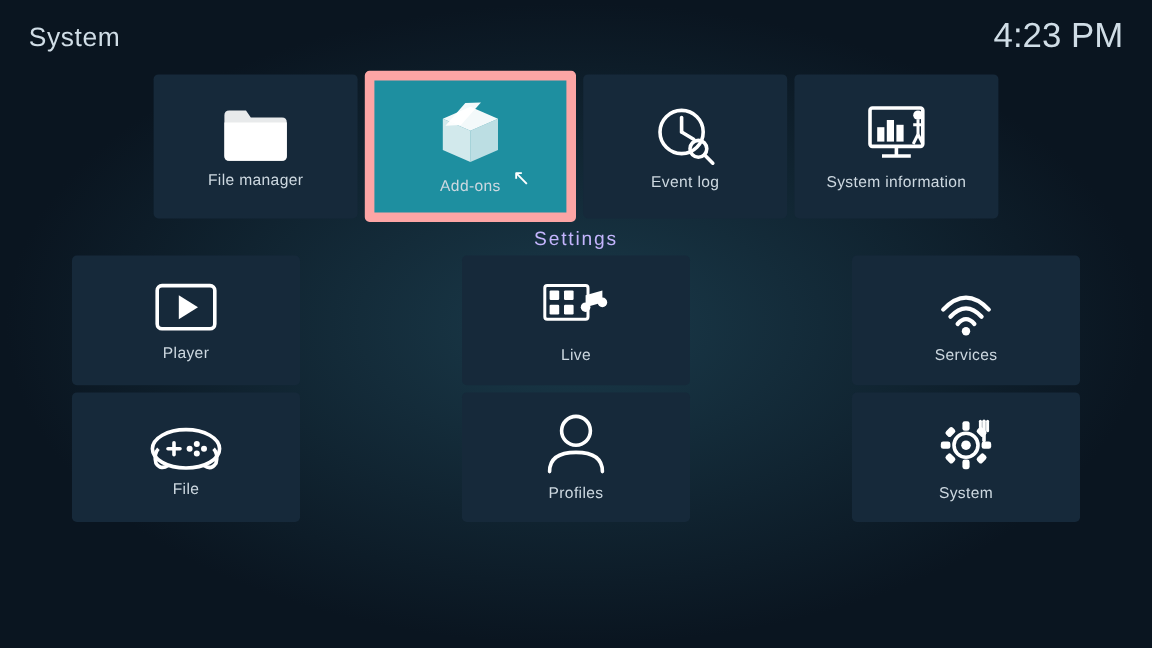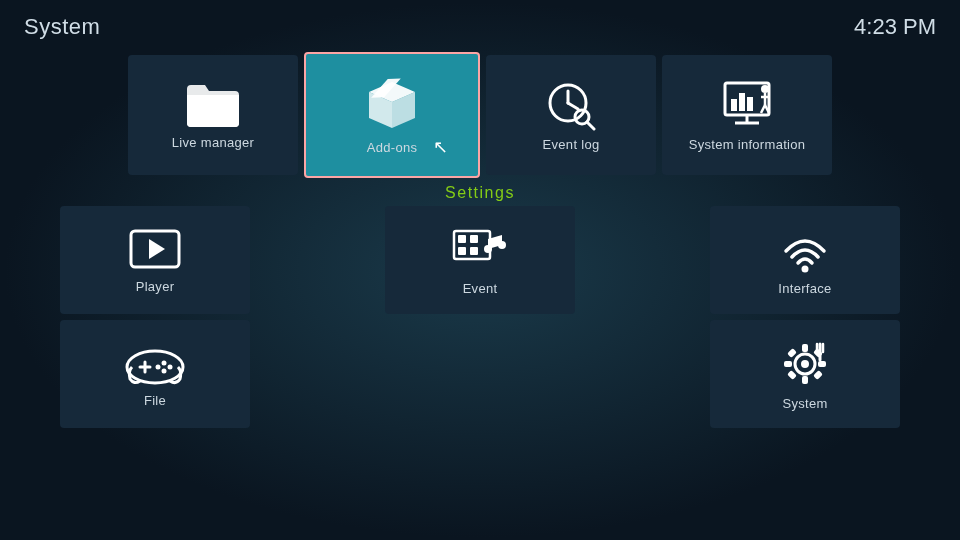--- a/index.html
+++ b/index.html
@@ -39,21 +39,21 @@
     }
 
     .header-title {
       font-size: 22px;
       font-weight: 300;
       letter-spacing: 0.5px;
       color: #d0dde6;
     }
 
     .header-time {
-      font-size: 22px;
+      font-size: 29px;
       font-weight: 300;
       color: #d0dde6;
     }
 
     
     .top-row {
       display: flex;
       justify-content: center;
       align-items: center;
       gap: 6px;
@@ -90,31 +90,31 @@
 
     
     .top-row .tile {
       width: 170px;
       height: 120px;
     }
 
     
     .tile-addons {
       background: #1e8fa0 !important;
-      border: 2px solid #fca5a5;
+      border: 8px solid #fca5a5;
       width: 176px !important;
       height: 126px !important;
     }
 
     
     .settings-label {
       text-align: center;
       font-size: 16px;
       font-weight: 300;
-      color: #84cc16;
+      color: #c4b5fd;
       letter-spacing: 1.5px;
       margin: 6px 0 4px;
     }
 
     
     .grid-row {
       display: flex;
       justify-content: space-between;
       gap: 6px;
       padding: 0 60px;
@@ -152,21 +152,21 @@
 
   <div class="top-row">
 
     <div class="tile">
       <div class="tile-icon">
         <svg width="60" height="48" viewBox="0 0 60 48">
           <path d="M4 8 Q4 4 8 4 L22 4 L26 10 L52 10 Q56 10 56 14 L56 42 Q56 46 52 46 L8 46 Q4 46 4 42 Z" fill="#fff" opacity="0.9"></path>
           <path d="M4 14 L56 14 L56 42 Q56 46 52 46 L8 46 Q4 46 4 42 Z" fill="#fff"></path>
         </svg>
       </div>
-      <span class="tile-label">Live manager</span>
+      <span class="tile-label">File manager</span>
     </div>
 
     <div class="tile tile-addons">
       <div class="tile-icon">
         <svg width="62" height="58" viewBox="0 0 62 58">
 
           <polygon points="31,6 8,16 31,26 54,16" fill="#fff" opacity="0.95"></polygon>
           <polygon points="8,16 8,42 31,52 31,26" fill="#fff" opacity="0.8"></polygon>
           <polygon points="54,16 54,42 31,52 31,26" fill="#fff" opacity="0.7"></polygon>
 
@@ -237,35 +237,35 @@
           <rect x="8" y="10" width="8" height="8" rx="1" fill="#fff"></rect>
           <rect x="20" y="10" width="8" height="8" rx="1" fill="#fff"></rect>
           <rect x="8" y="22" width="8" height="8" rx="1" fill="#fff"></rect>
           <rect x="20" y="22" width="8" height="8" rx="1" fill="#fff"></rect>
 
           <path d="M38 14 L52 10 L52 20 L38 24 Z" fill="#fff"></path>
           <circle cx="38" cy="24" r="4" fill="#fff"></circle>
           <circle cx="52" cy="20" r="4" fill="#fff"></circle>
         </svg>
       </div>
-      <span class="tile-label">Event</span>
+      <span class="tile-label">Live</span>
     </div>
 
 
     <div class="tile">
       <div class="tile-icon">
         <svg width="58" height="50" viewBox="0 0 58 50">
 
           <path d="M10 26 Q29 6 48 26" fill="none" stroke="#fff" stroke-width="3.5" stroke-linecap="round"></path>
           <path d="M16 32 Q29 18 42 32" fill="none" stroke="#fff" stroke-width="3.5" stroke-linecap="round"></path>
           <path d="M22 38 Q29 30 36 38" fill="none" stroke="#fff" stroke-width="3.5" stroke-linecap="round"></path>
           <circle cx="29" cy="44" r="3.5" fill="#fff"></circle>
         </svg>
       </div>
-      <span class="tile-label">Interface</span>
+      <span class="tile-label">Services</span>
     </div>
   </div>
 
   <div class="grid-row">
 
     <div class="tile">
       <div class="tile-icon">
         <svg width="62" height="46" viewBox="0 0 62 46">
 
           <ellipse cx="31" cy="26" rx="28" ry="16" fill="none" stroke="#fff" stroke-width="3"></ellipse>
@@ -279,20 +279,29 @@
           <circle cx="34" cy="26" r="2.5" fill="#fff"></circle>
 
           <path d="M8 26 Q4 30 6 38 Q10 44 16 40" fill="none" stroke="#fff" stroke-width="3"></path>
           <path d="M54 26 Q58 30 56 38 Q52 44 46 40" fill="none" stroke="#fff" stroke-width="3"></path>
         </svg>
       </div>
       <span class="tile-label">File</span>
     </div>
 
 
+    <div class="tile">
+      <div class="tile-icon">
+        <svg width="52" height="52" viewBox="0 0 52 52">
+          <circle cx="26" cy="14" r="12" fill="none" stroke="#fff" stroke-width="3"></circle>
+          <path d="M4 48 Q4 32 26 32 Q48 32 48 48" fill="none" stroke="#fff" stroke-width="3" stroke-linecap="round"></path>
+        </svg>
+      </div>
+      <span class="tile-label">Profiles</span>
+    </div>
 
     <div class="tile">
       <div class="tile-icon">
         <svg width="54" height="52" viewBox="0 0 54 52">
 
           <circle cx="27" cy="26" r="10" fill="none" stroke="#fff" stroke-width="3"></circle>
           <circle cx="27" cy="26" r="4" fill="#fff"></circle>
 
           <rect x="24" y="6" width="6" height="8" rx="2" fill="#fff"></rect>
           <rect x="24" y="38" width="6" height="8" rx="2" fill="#fff"></rect>

